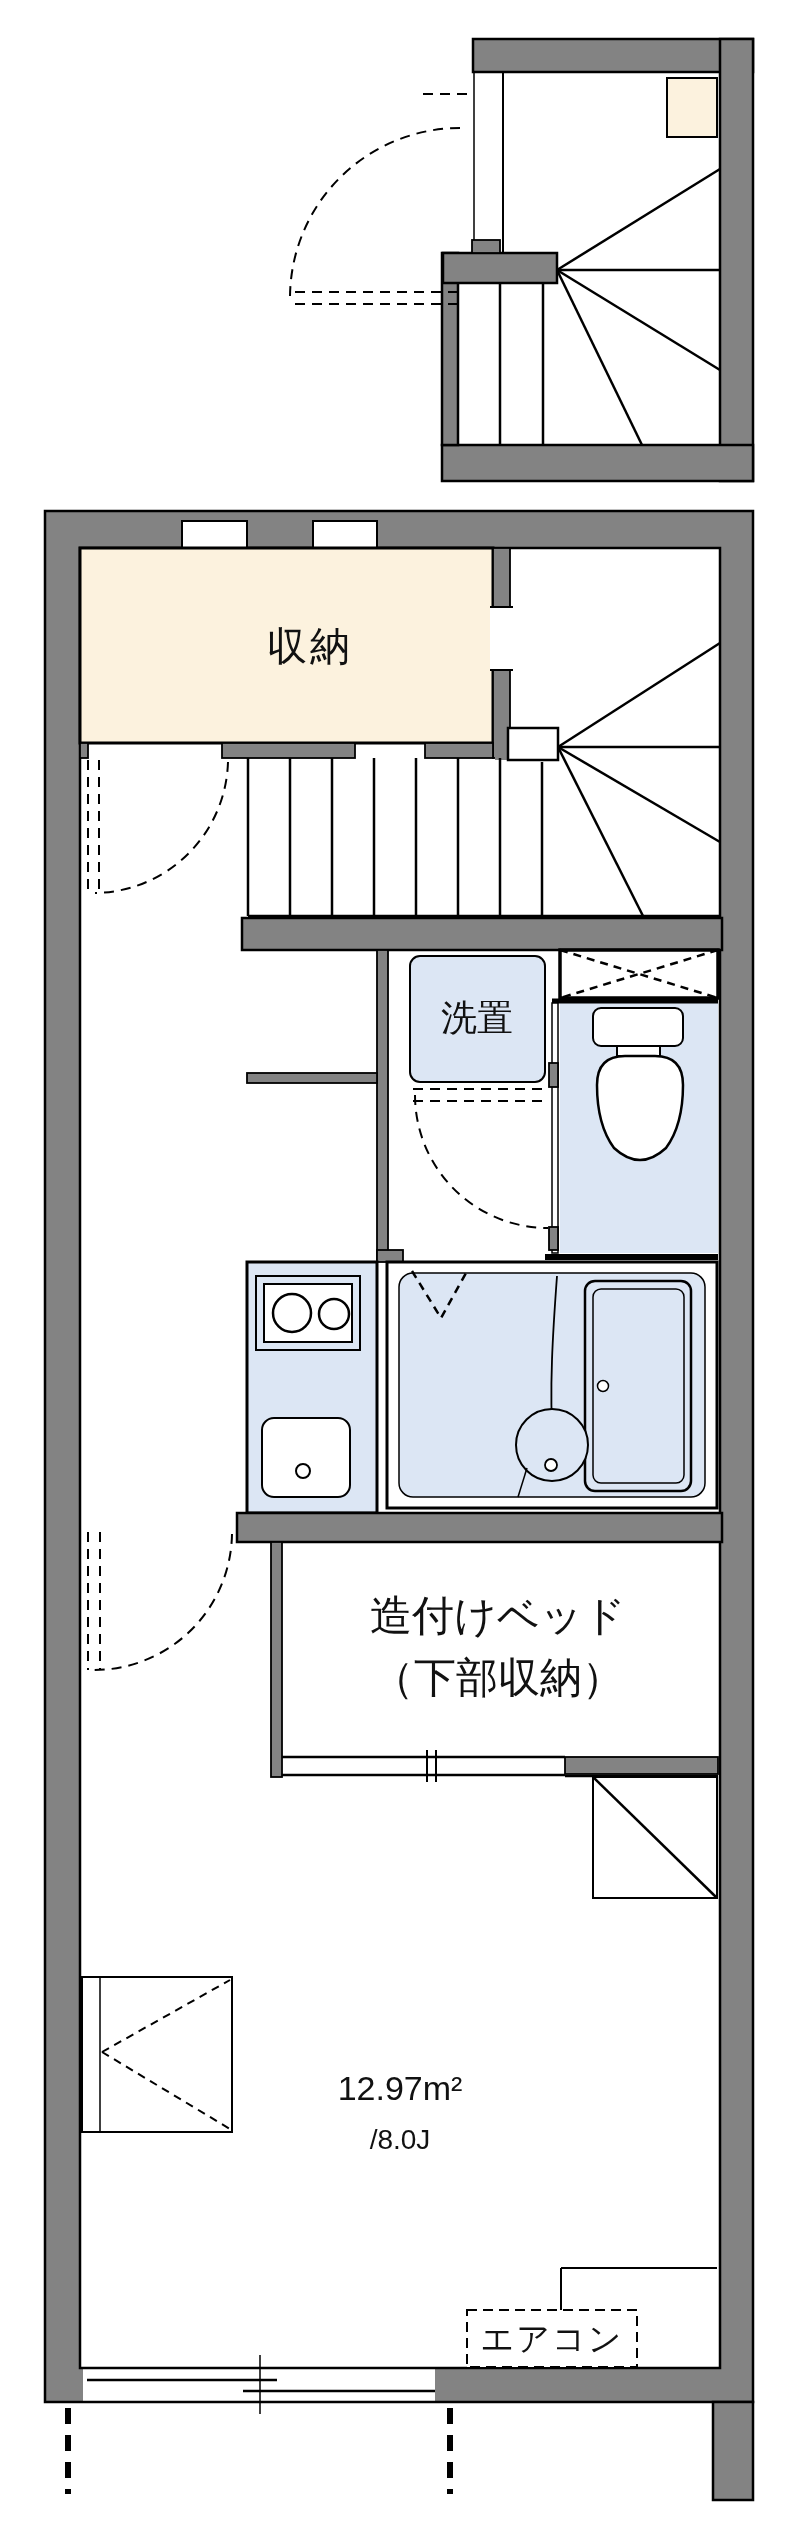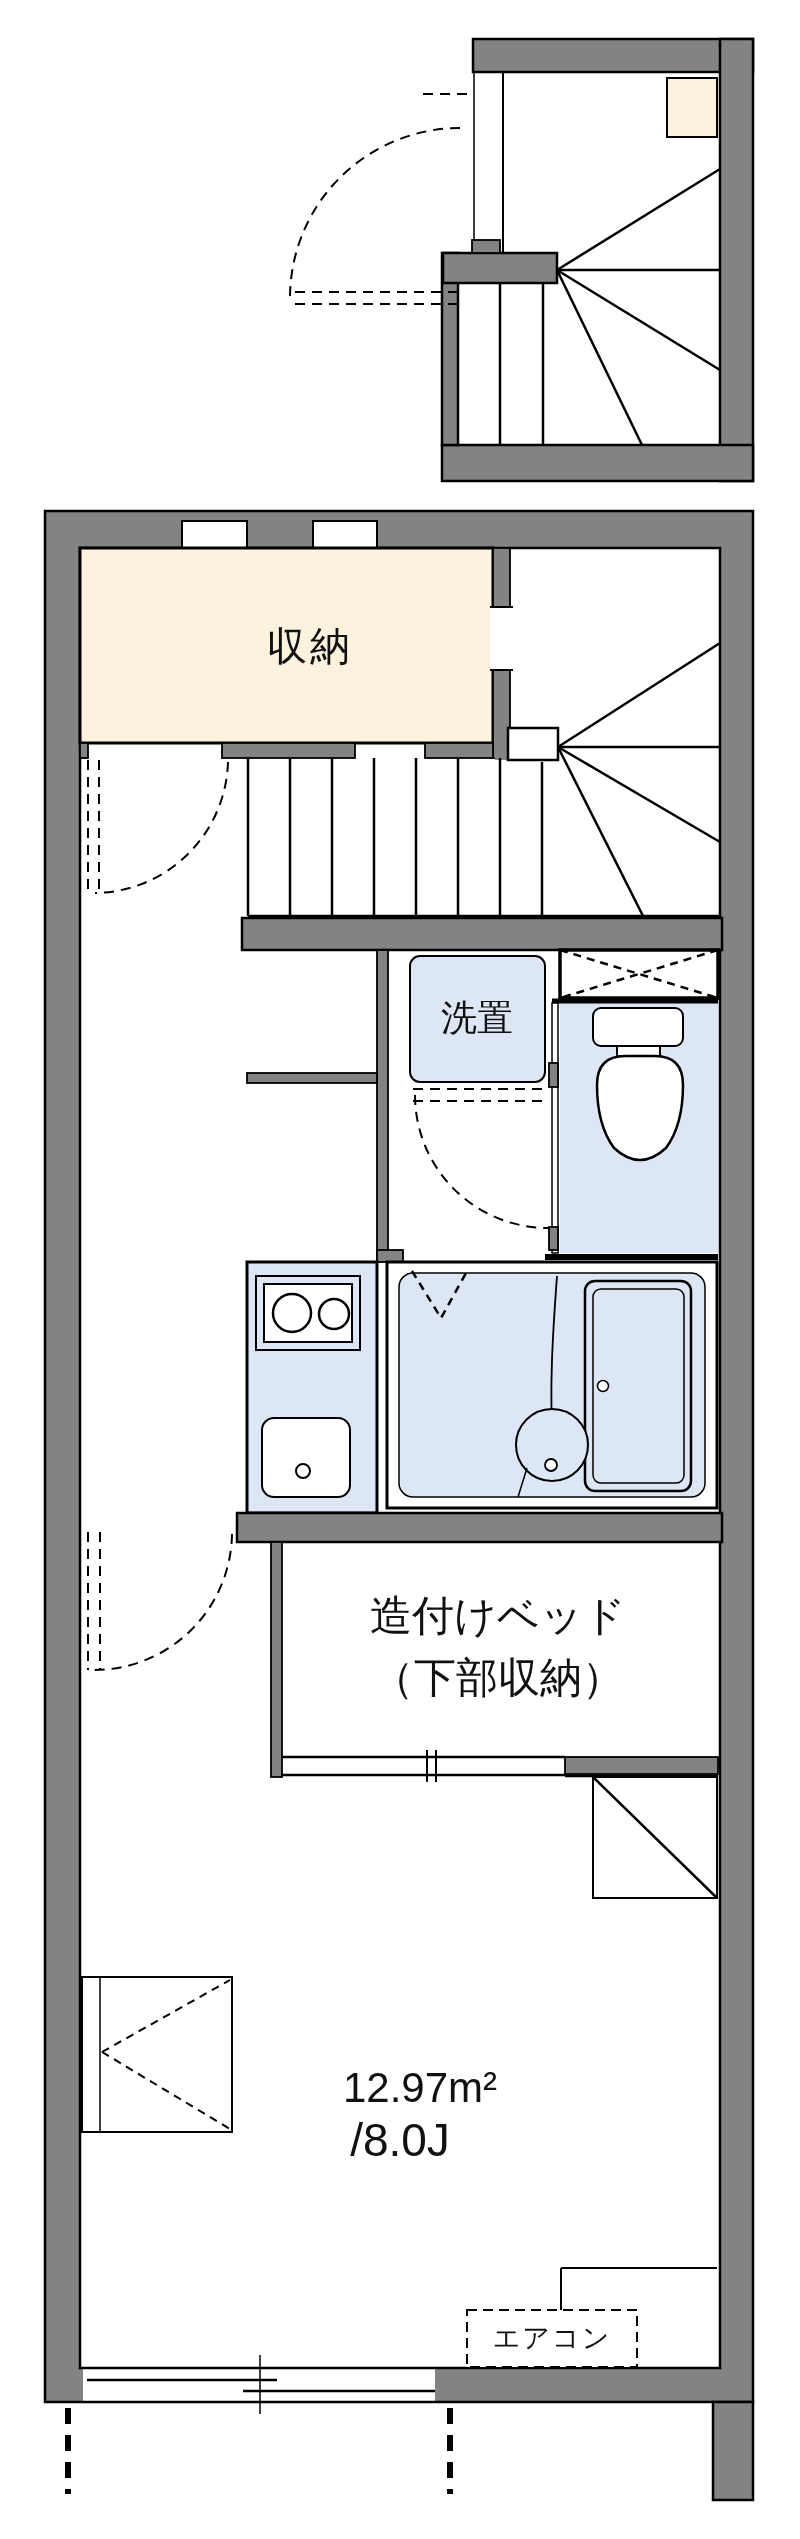--- a/index.html
+++ b/index.html
@@ -224,18 +224,18 @@
   </g>
 </svg>
 
 <div class="lbl" style="left:287px;top:646px;font-size:40px;letter-spacing:3px;margin-left:23px;">収納</div>
 
 <div class="lbl" style="left:477px;top:1018px;font-size:36px;text-align:right;">洗置</div>
 
 <div class="lbl" style="left:498px;top:1678px;font-size:42px;">（下部収納）</div>
 <div class="lbl" style="left:498px;top:1616px;font-size:42px;">造付けベッド</div>
 
-<div class="lbl" style="left:420px;top:2088px;font-size:42px;">12.97m²</div>
-<div class="lbl" style="left:400px;top:2140px;font-size:46px;">/8.0J</div>
-
-<div class="lbl" style="left:552px;top:2338px;font-size:27px;letter-spacing:2px;">エアコン</div>
+<div class="lbl" style="left:400px;top:2088px;font-size:34px;">12.97m²</div>
+<div class="lbl" style="left:400px;top:2140px;font-size:28px;">/8.0J</div>
+
+<div class="lbl" style="left:552px;top:2338px;font-size:33px;letter-spacing:2px;">エアコン</div>
 
 </div>
 
 </body></html>

